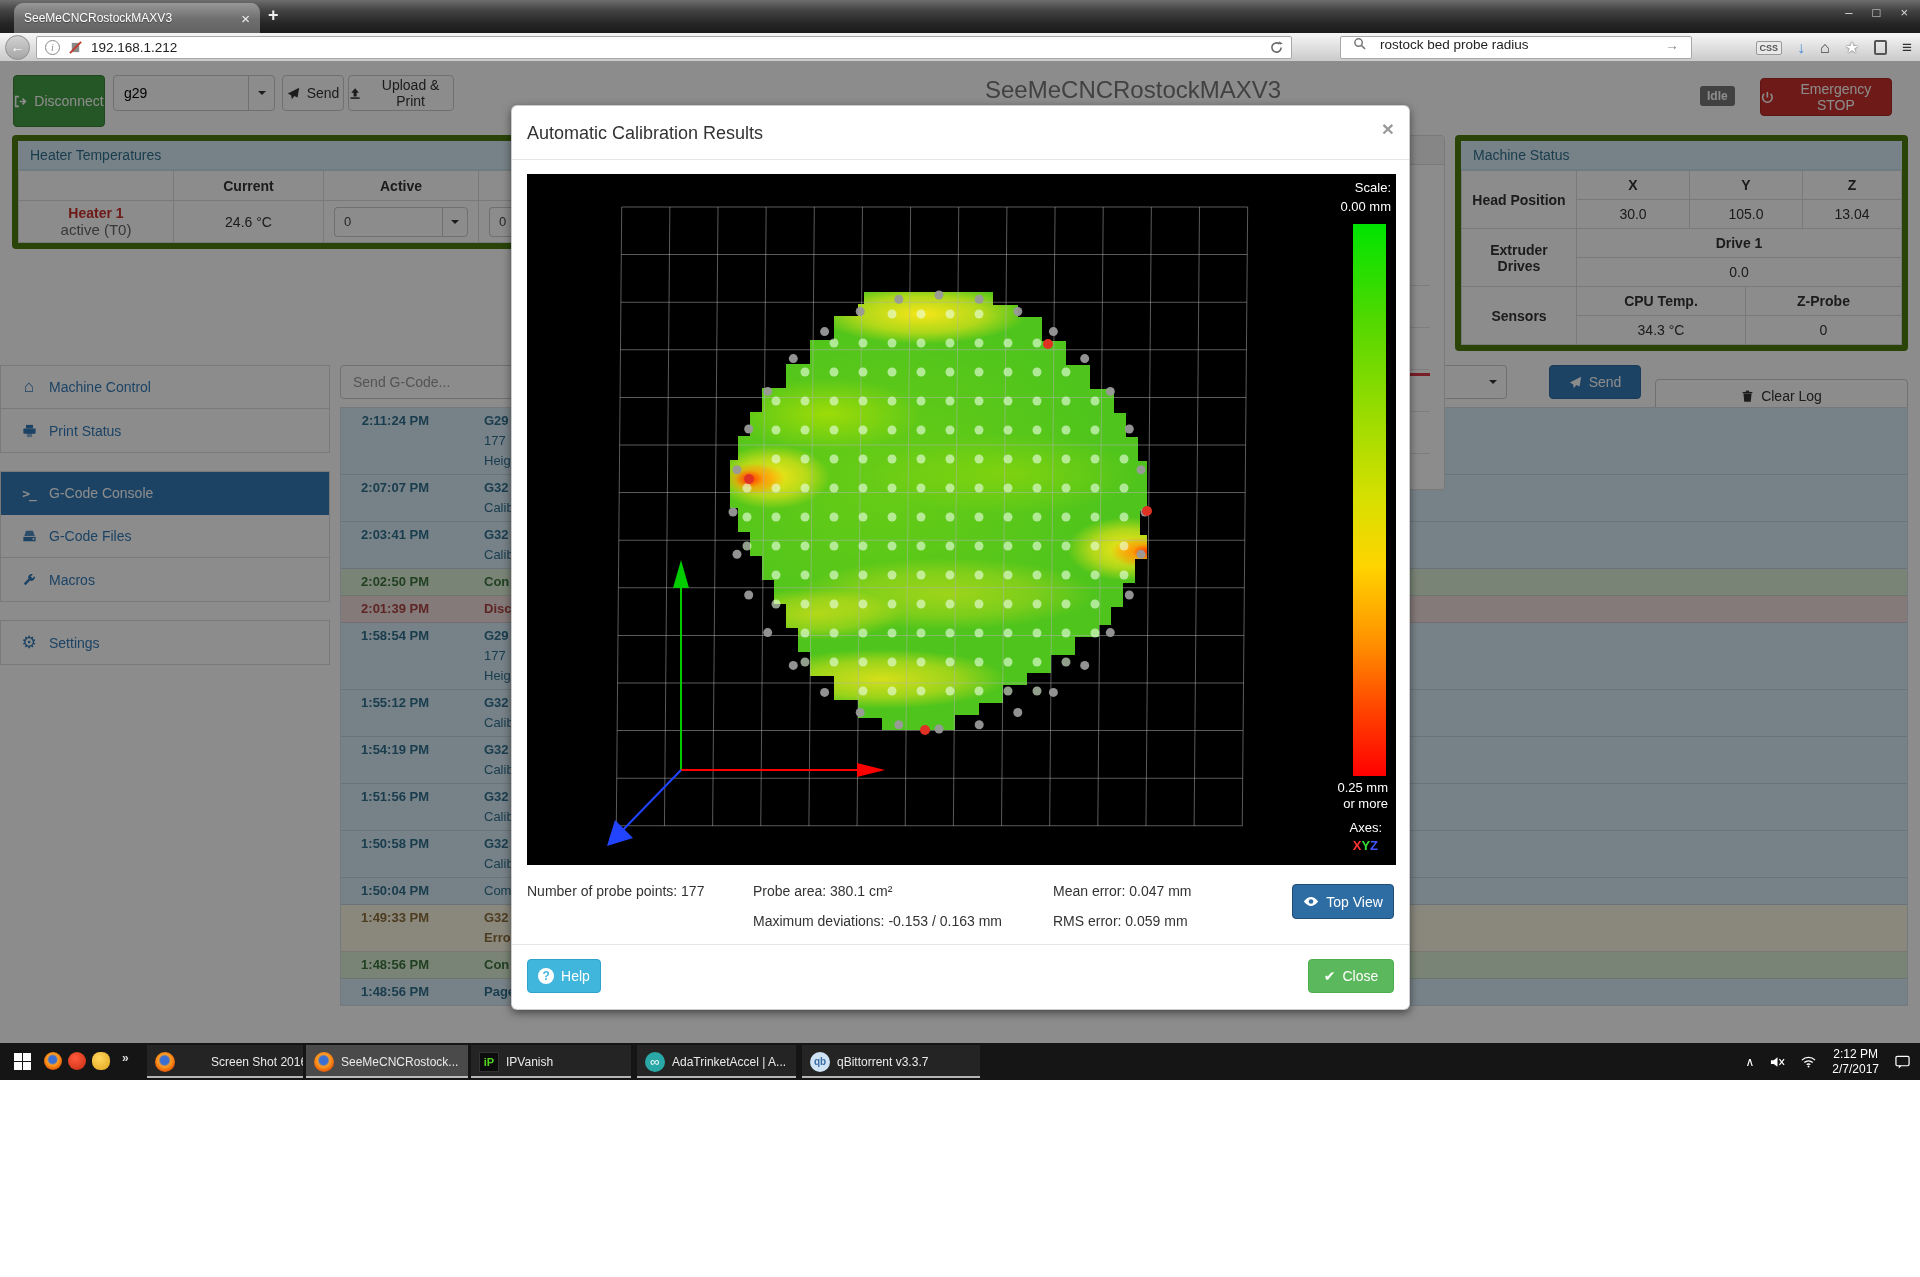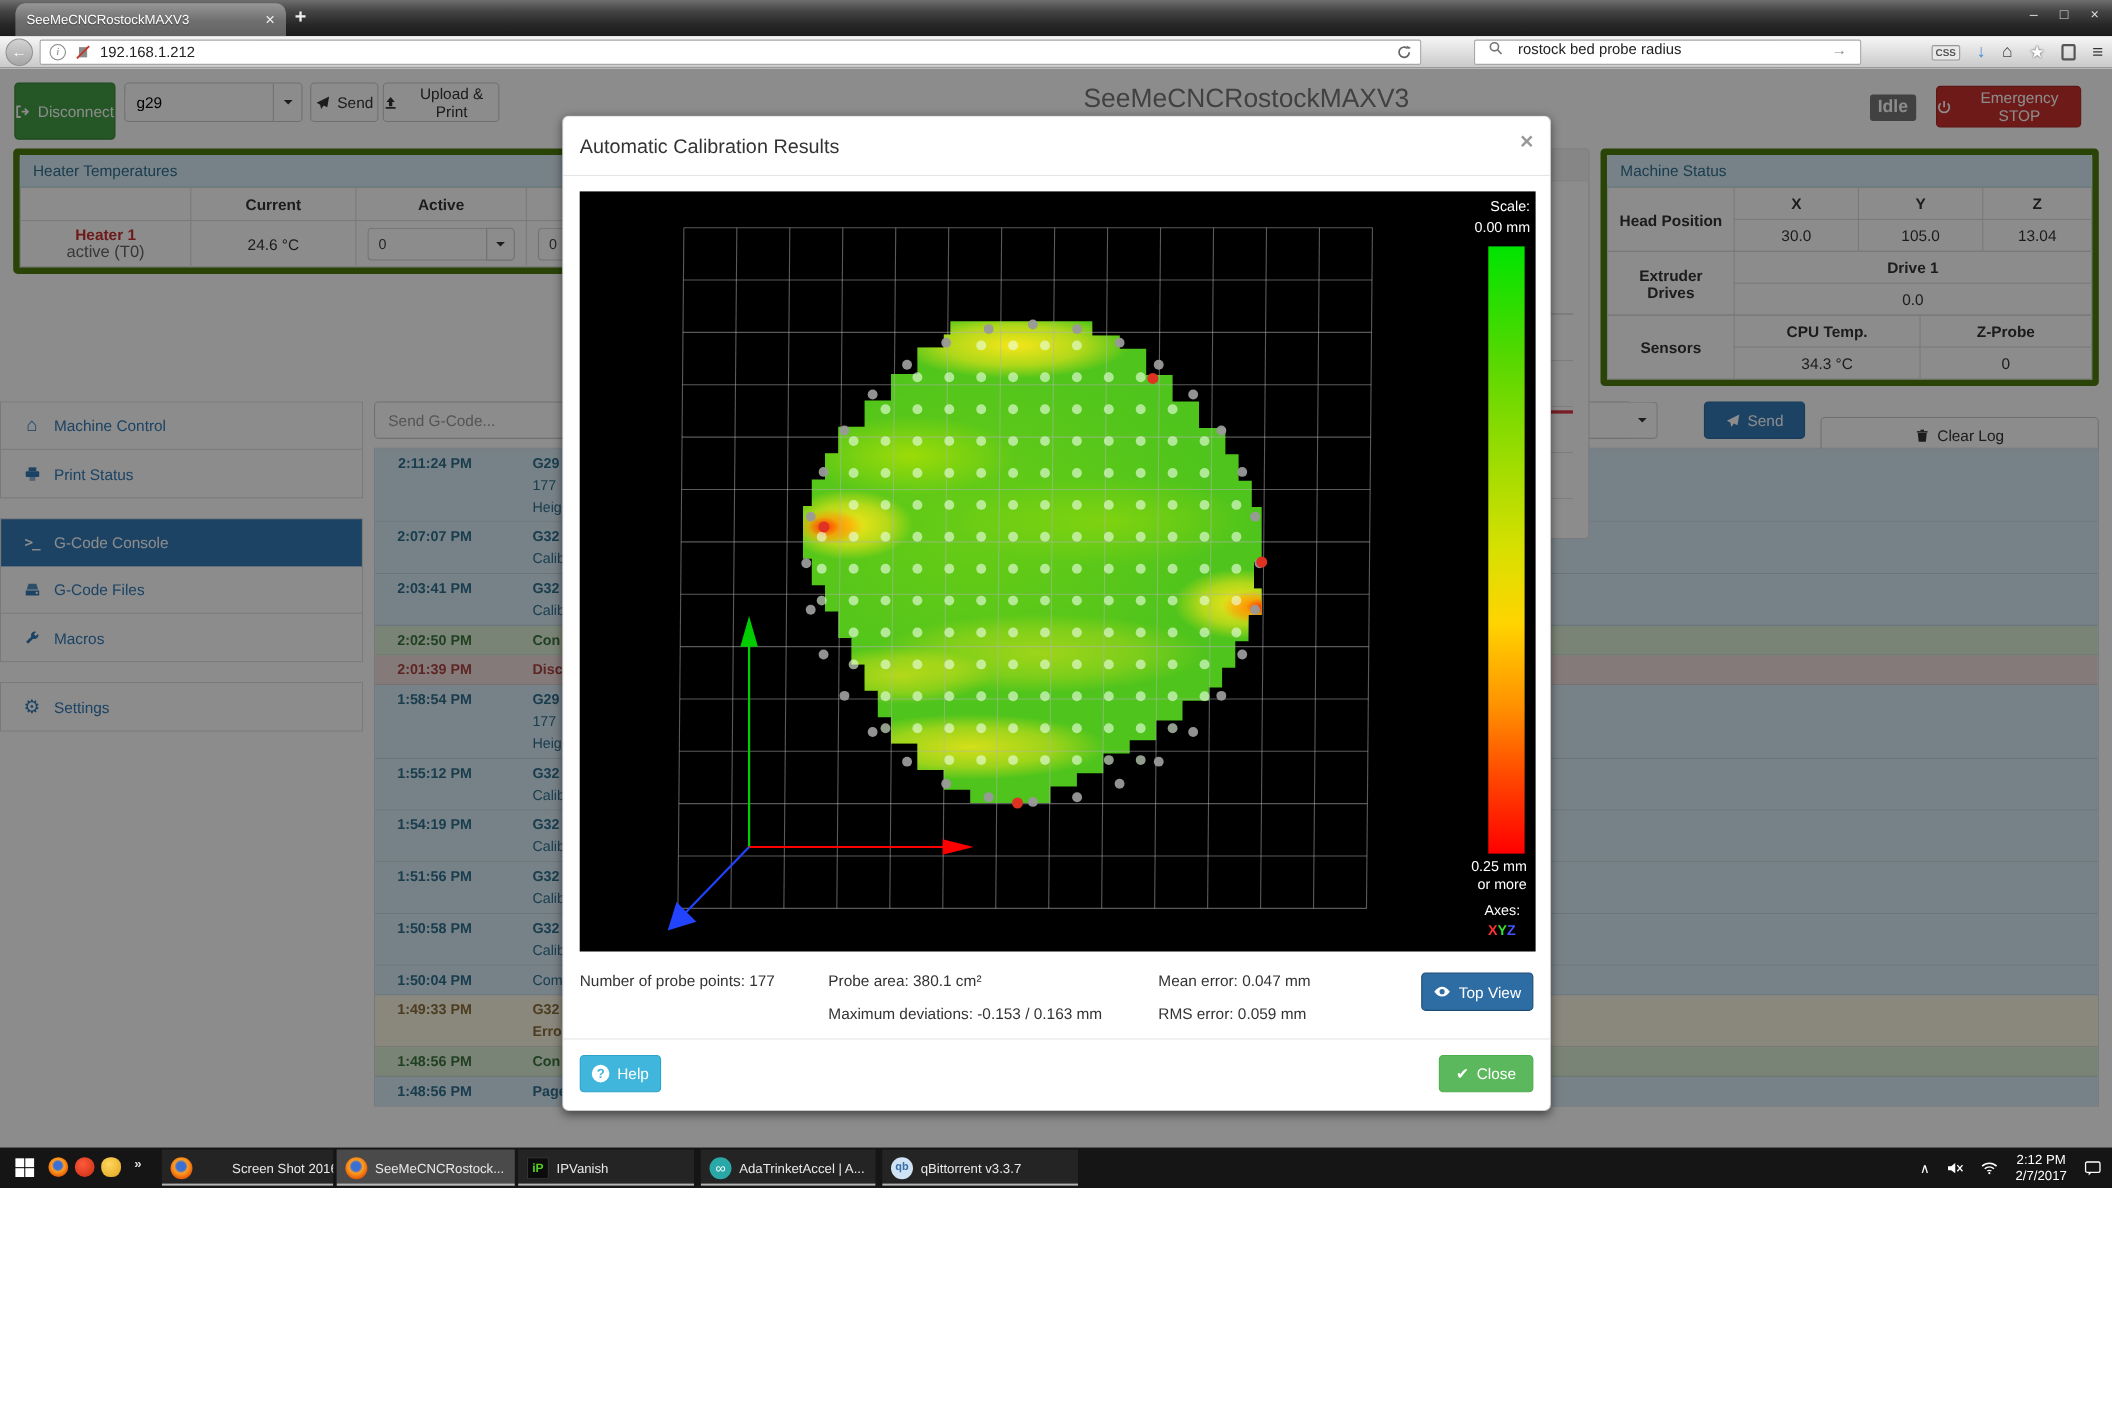--- a/index.html
+++ b/index.html
@@ -49,21 +49,21 @@
   .btn-blue{background:#337ab7;border-color:#2e6da4;color:#fff}
   .btn-darkblue{background:#2e6da4;border-color:#204d74;color:#fff}
   .btn-cyan{background:#41b6dc;border-color:#2da3c9;color:#fff}
   .btn-green2{background:#5cb85c;border-color:#4cae4c;color:#fff}
   .combo{position:absolute;left:113px;top:13px;width:162px;height:36px;background:#fff;border:1px solid #ccc;
     border-radius:4px;display:flex;align-items:center}
   .combo input{border:none;outline:none;flex:1;font-size:14px;padding:0 10px;min-width:0;font-family:inherit}
   .combo-caret{width:26px;height:100%;border-left:1px solid #ccc;display:flex;align-items:center;justify-content:center}
   .caret{width:0;height:0;border-left:4px solid transparent;border-right:4px solid transparent;border-top:4px solid #333}
   .app-title{position:absolute;left:985px;top:14px;font-size:24px;color:#777}
-  .idle-badge{position:absolute;left:1700px;top:24px;background:#777;color:#fff;font-size:16px;font-weight:bold;
+  .idle-badge{position:absolute;left:1700px;top:24px;background:#777;color:#fff;font-size:12px;font-weight:bold;
     padding:3px 7px;border-radius:3px}
 
   .panel{position:absolute;background:#fff;border:6px solid #4d7c0f;border-radius:4px}
   .panel-h{background:#d9edf7;color:#31708f;font-size:14px;padding:6px 12px;border-bottom:1px solid #bce8f1;
     border-radius:3px 3px 0 0;height:29px}
   table.tbl{border-collapse:collapse;width:100%;font-size:14px;color:#333;table-layout:fixed}
   .tbl th,.tbl td{border:1px solid #ddd;text-align:center;padding:3px 6px;overflow:hidden}
   .tbl th{font-weight:bold}
   .hname{font-weight:bold;font-size:14px}
   .h-red{color:#c9302c}

